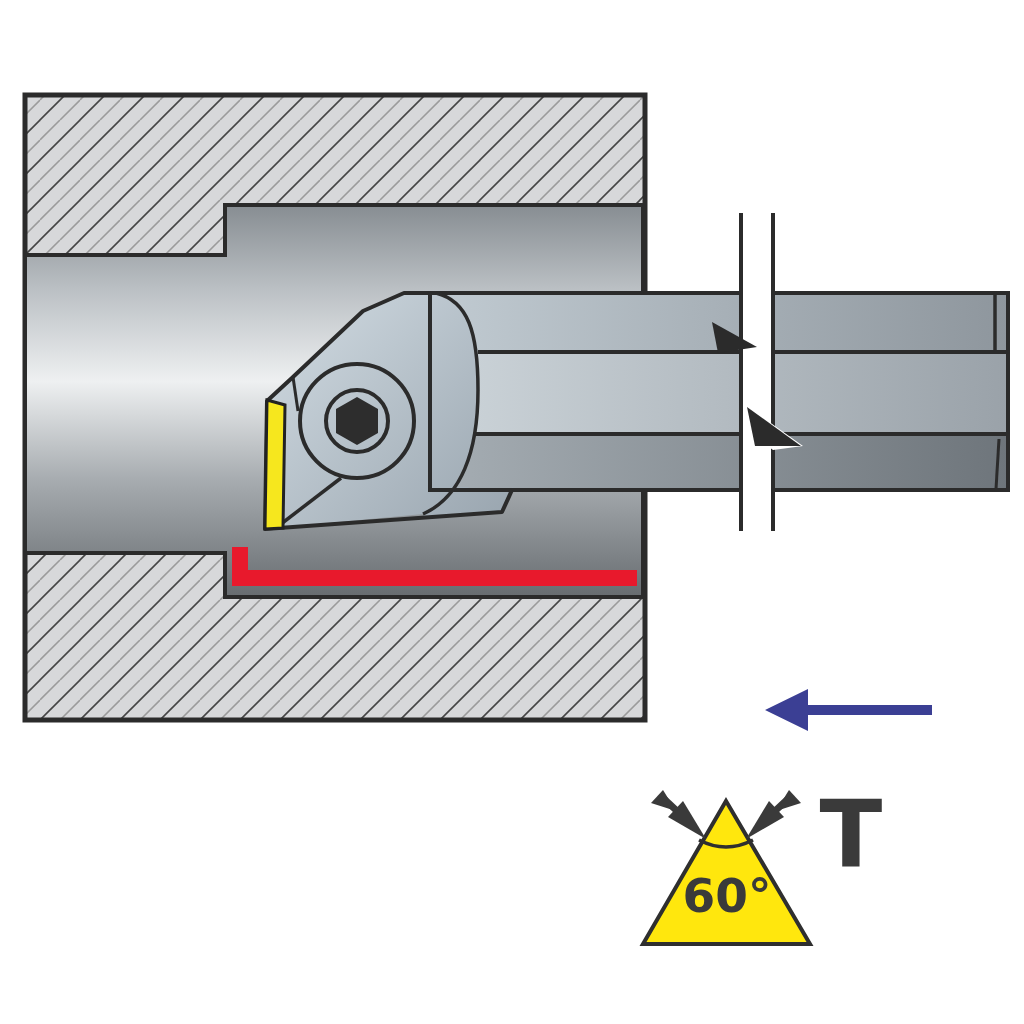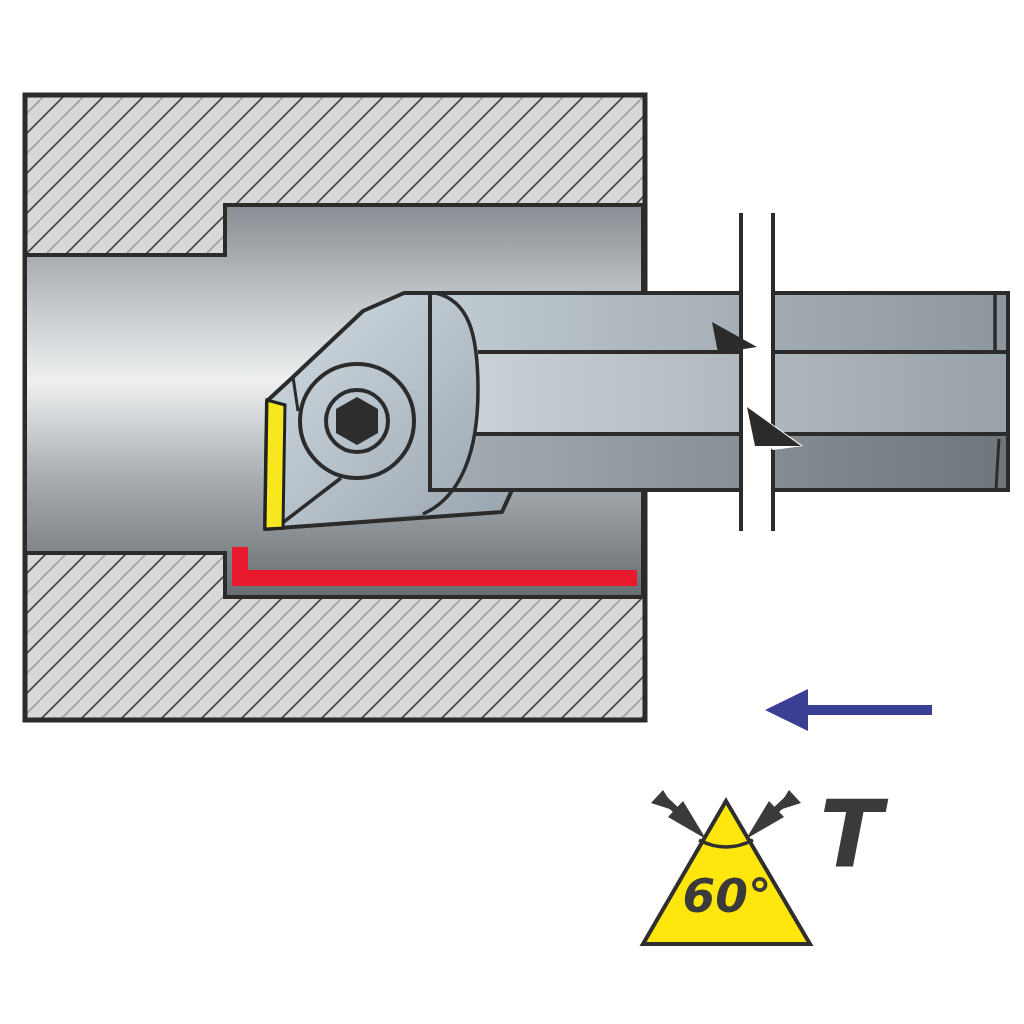--- a/index.html
+++ b/index.html
@@ -1,16 +1,16 @@
 <!DOCTYPE html>
 <html><head>
 <meta charset="utf-8">
 <style>
   html,body{margin:0;padding:0;background:#ffffff;}
-  .stage{width:1024px;height:1024px;position:relative;background:#fff;overflow:hidden;font-style:italic;}
+  .stage{width:1024px;height:1024px;position:relative;background:#fff;overflow:hidden;}
   svg{display:block;}
   text{font-family:"DejaVu Sans","Liberation Sans",sans-serif;font-weight:bold;}
 </style>
 </head>
 <body>
 
 <div class="stage">
 <svg width="1024" height="1024" viewBox="0 0 1024 1024">
   <defs>
 

